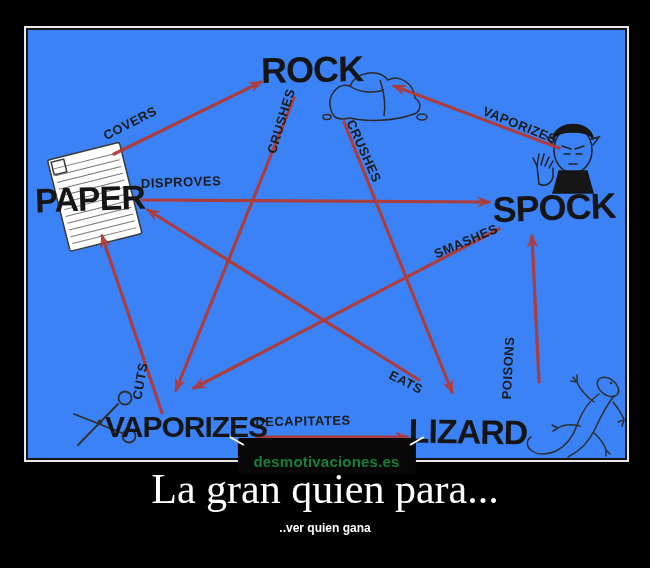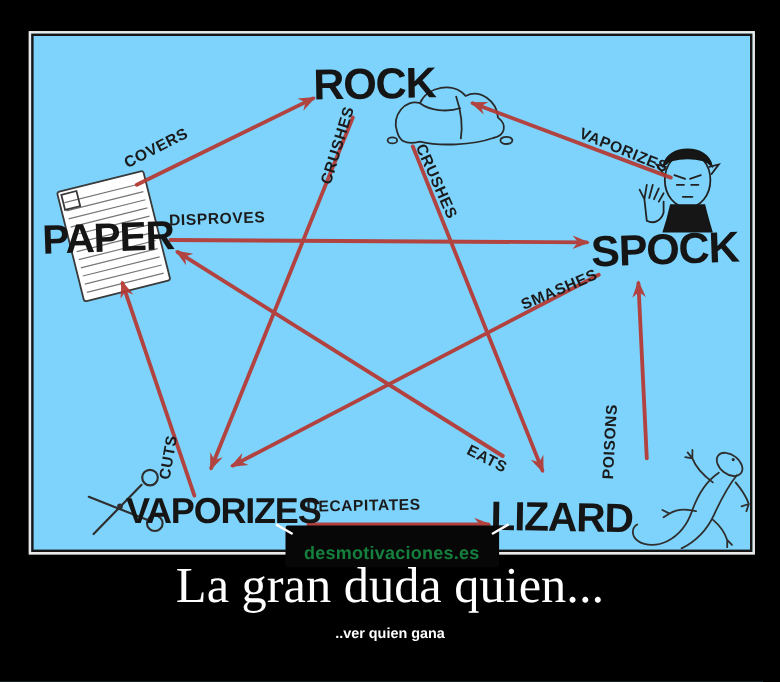--- a/index.html
+++ b/index.html
@@ -8,21 +8,21 @@
     font-family:"Liberation Sans",sans-serif;
   }
   .stage{position:absolute;inset:0;background:#000;}
 
   
   .photo-frame{
     position:absolute;left:24px;top:26px;width:601px;height:432px;
     background:#fbfaf8;border:2px solid #e9e9e9;
   }
   .photo-inner{
-    position:absolute;inset:0;border:2px solid #161616;background:#7dd3fc;
+    position:absolute;inset:0;border:2px solid #161616;background:#3b82f6;
   }
   .arrow-svg{position:absolute;left:0;top:0;}
 
   
   .node{
     position:absolute;transform:translate(-50%,-50%) rotate(var(--r,0deg));
     font-weight:700;color:#151515;letter-spacing:-1px;white-space:nowrap;
     font-family:"Liberation Sans",sans-serif;
   }
   
@@ -146,17 +146,17 @@
       <div class="lbl" style="left:275px;top:391px;--r:-1deg">DECAPITATES</div>
 
     </div>
 
     <div class="watermark">
       <span>desmotivaciones.es</span>
     </div>
   </div>
 
   <div class="caption">
-    <div class="caption-title">La gran duda quien...</div>
+    <div class="caption-title">La gran quien para...</div>
     <div class="caption-sub">..ver quien gana</div>
   </div>
 
 </div>
 
 </body></html>

